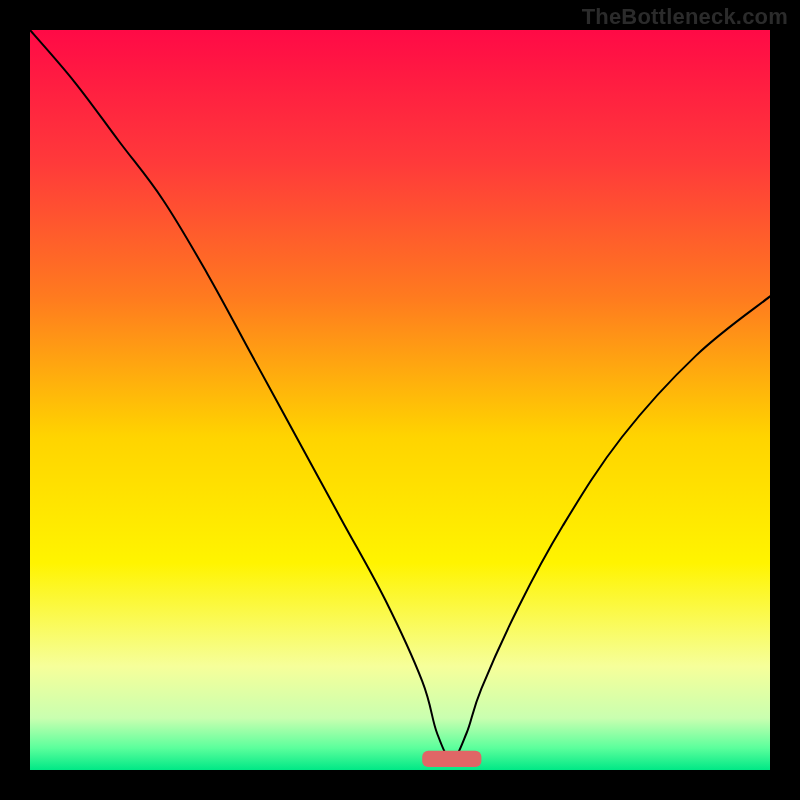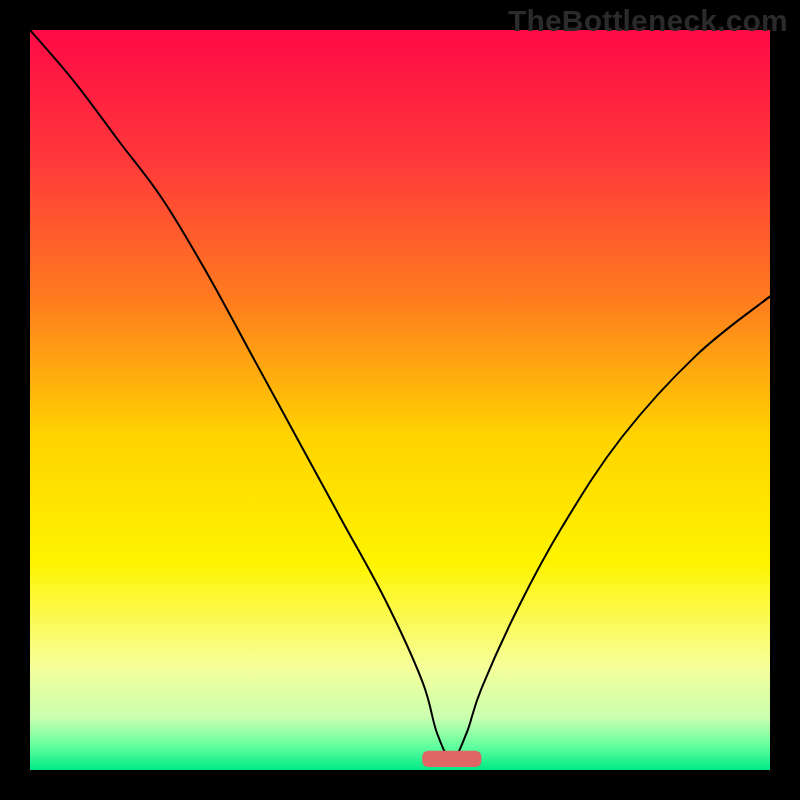--- a/index.html
+++ b/index.html
@@ -13,21 +13,21 @@
   .frame {
     position: relative;
     width: 800px;
     height: 800px;
   }
   .watermark {
     position: absolute;
     top: 4px;
     right: 12px;
     color: #2b2b2b;
-    font-size: 30px;
+    font-size: 22px;
     font-weight: 600;
     letter-spacing: 0.2px;
     z-index: 5;
     margin-left: 20px;
   }
   .plot {
     position: absolute;
     top: 30px;
     left: 30px;
     width: 740px;

